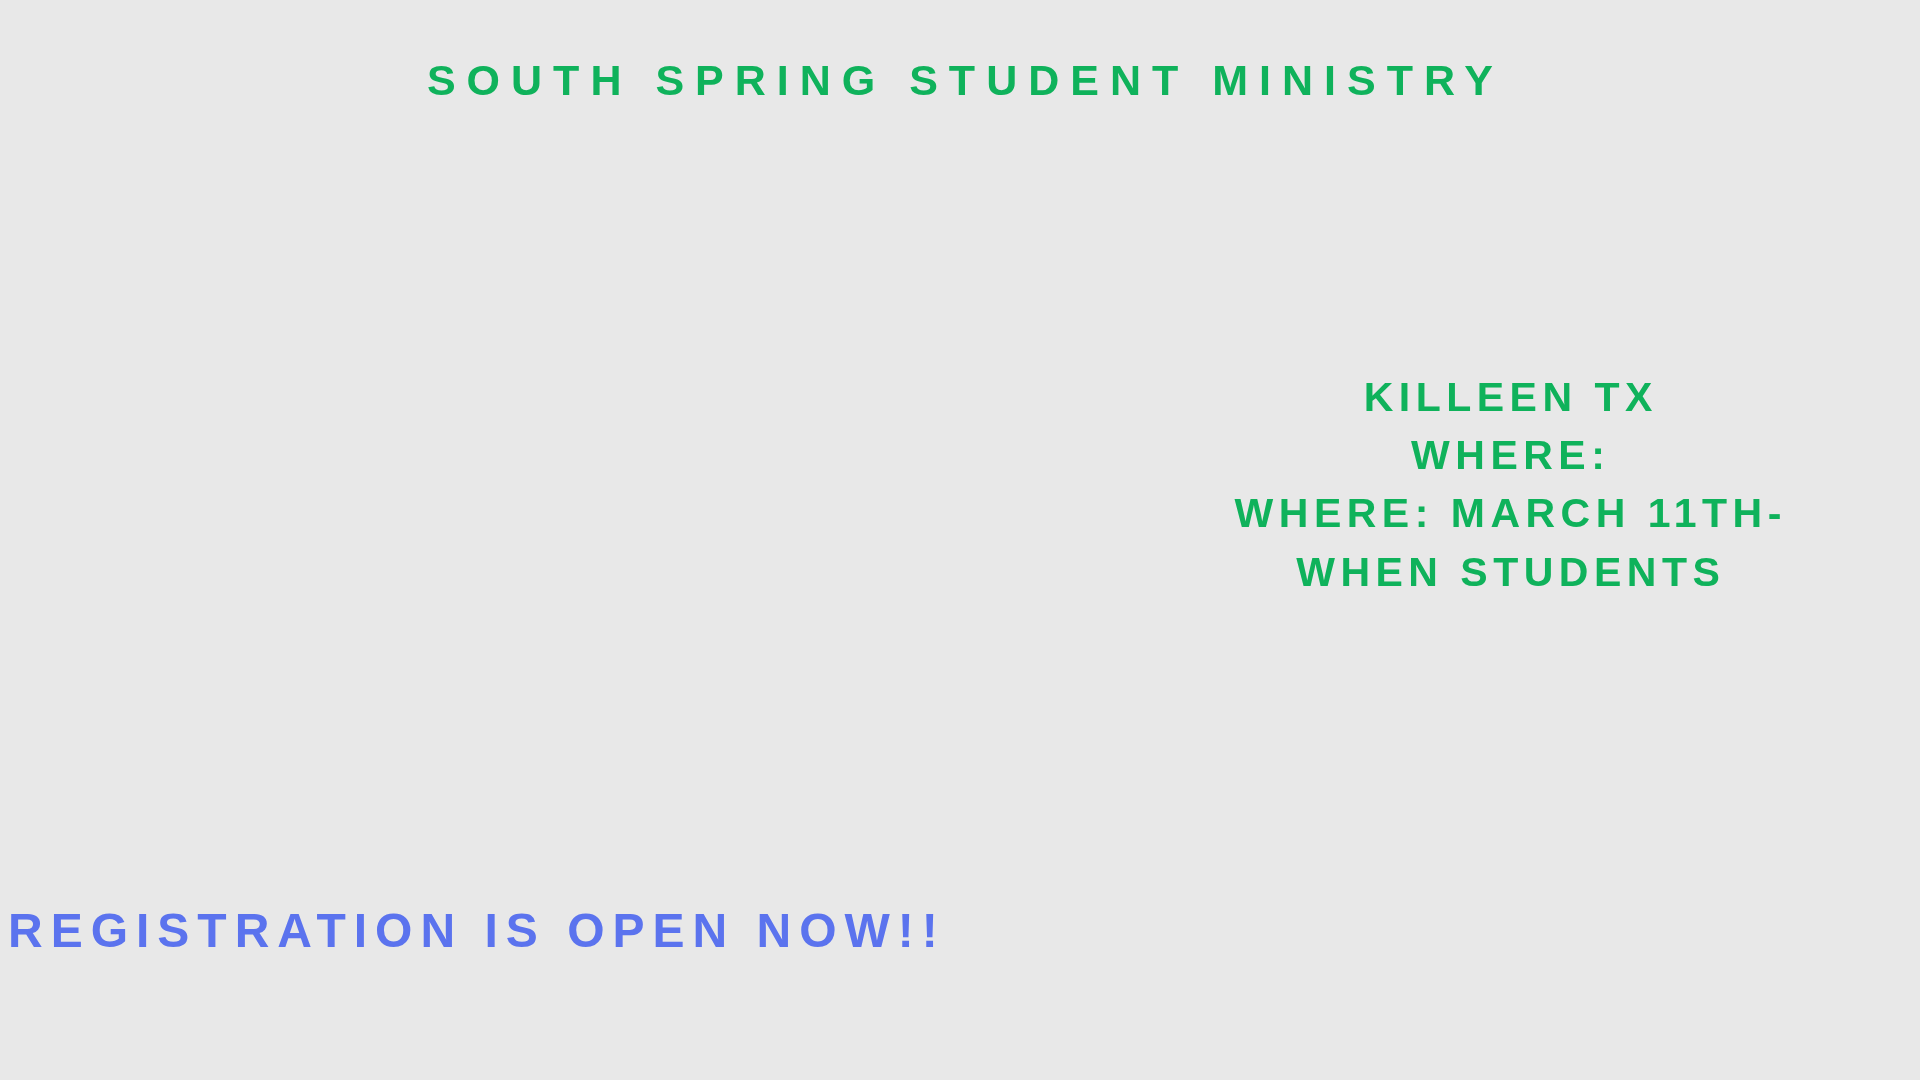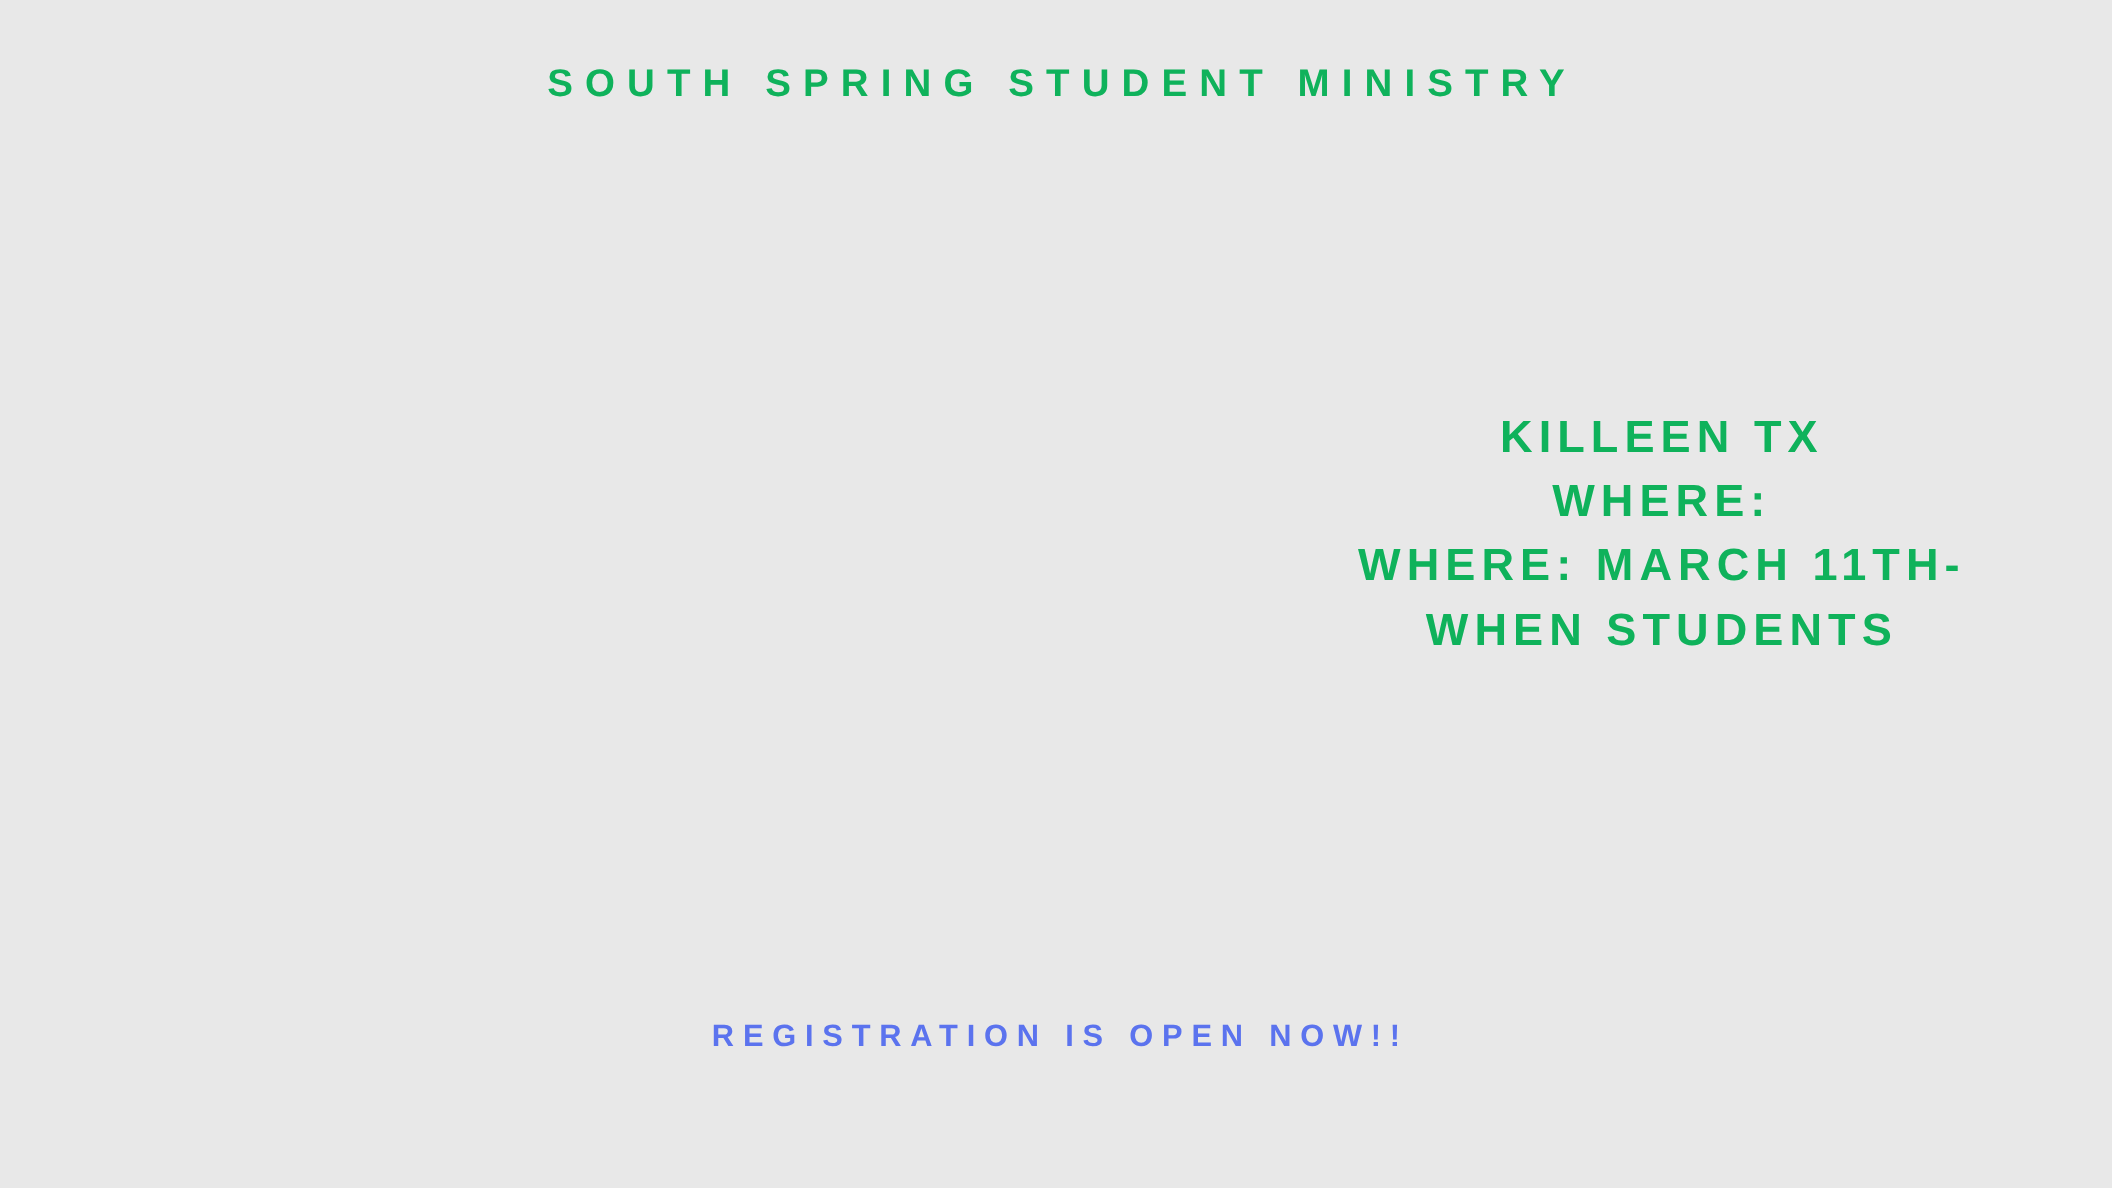--- a/index.html
+++ b/index.html
@@ -25,21 +25,21 @@
   }
 
   
   .eyebrow {
     position: absolute;
     top: 56px;
     left: 0;
     width: 1920px;
     text-align: center;
     color: #0fb25b;
-    font-size: 35px;
+    font-size: 43px;
     font-weight: 700;
     letter-spacing: 11px;
     text-indent: 11px;
     white-space: nowrap;
   }
 
   
   .wordstack {
     position: absolute;
     top: 120px;
@@ -111,23 +111,23 @@
   .info-line {
     display: block;
   }
 
   
   .cta {
     position: absolute;
     bottom: 122px;
     left: 0;
     width: 1920px;
-    text-align: center;
+    text-align: left;
     color: #5b73ee;
-    font-size: 28px;
+    font-size: 48px;
     font-weight: 700;
     letter-spacing: 8px;
     text-indent: 8px;
     white-space: nowrap;
   }
 </style>
 </head>
 <body>
 
 <div class="poster">

